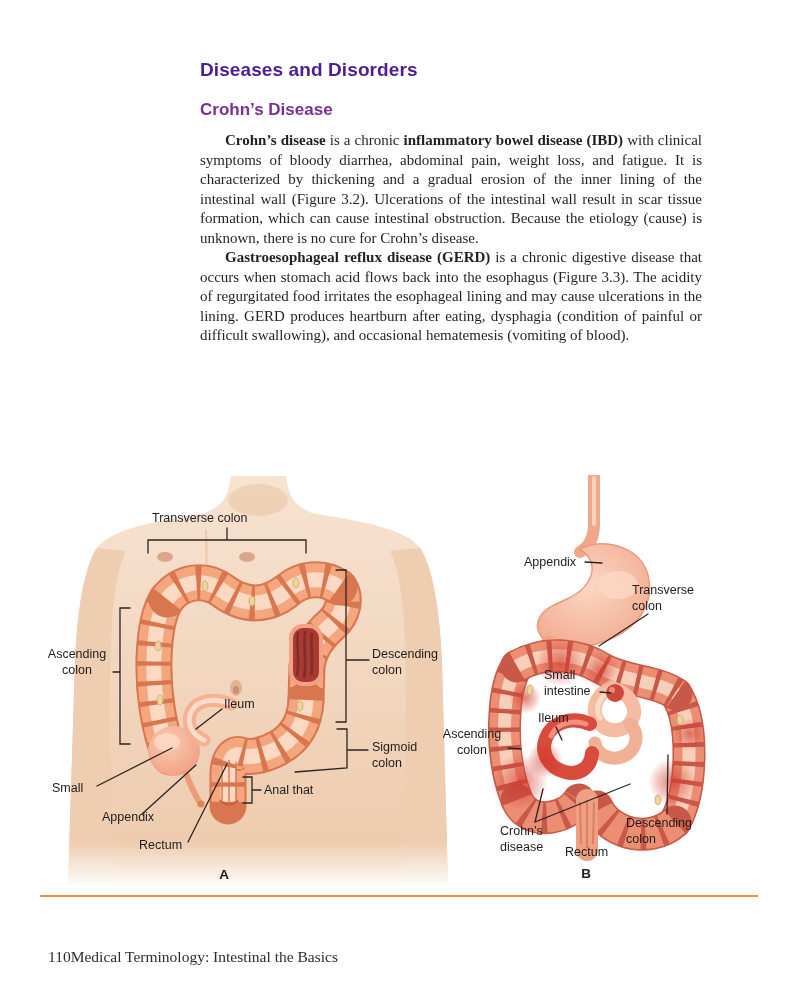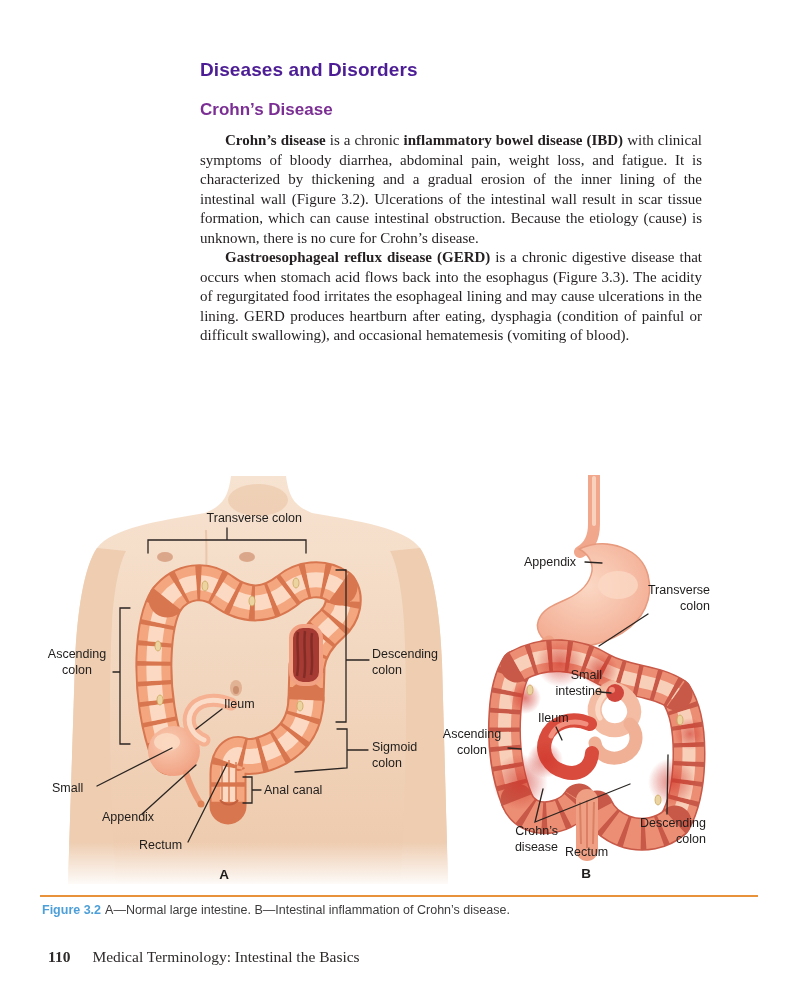--- a/index.html
+++ b/index.html
@@ -23,39 +23,39 @@
   }
   p.body.indent { text-indent:25px; }
   p.body b { font-weight:bold; }
   
   .figure { position:absolute; left:0; top:475px; width:800px; height:420px; }
   .figure svg { position:absolute; left:0; top:0; }
   .lbl {
     position:absolute; font:12.5px/16px "Liberation Sans", sans-serif;
     color:#1F1D1C; white-space:normal;
   }
-  .lbl.center { text-align:right; }
+  .lbl.center { text-align:left; }
   .lbl.right  { text-align:center; }
   .panel-letter {
     position:absolute; font:bold 13.5px "Liberation Sans", sans-serif;
     color:#1F1D1C; width:20px; text-align:center;
   }
   
   .caption-block { position:absolute; left:40px; top:895px; width:718px; }
   .caption-rule { border-top:2px solid #E8923C; height:0; }
   .caption {
     margin:5px 0 0 2px; font:12.5px/16px "Liberation Sans", sans-serif; color:#3D3B3C;
   }
   .caption .cap-label { font-weight:bold; color:#4C9FD8; margin-right:4px; }
   
   .footer {
     position:absolute; left:48px; top:948px;
     font:15.5px "Liberation Serif", serif; color:#2F2C2B;
   }
-  .footer .pagenum { font-weight:bold; margin-right:22px; }
+  .footer .pagenum { font-weight:normal; }
 </style>
 </head>
 <body>
 
 <div class="page">
 
   <main class="text-col">
     <h1 class="h1">Diseases and Disorders</h1>
 
     <h2 class="h2">Crohn’s Disease</h2>
@@ -222,39 +222,38 @@
         <path d="M543,789 L535,822 L630,784"></path>
         <path d="M667,814 L668,755"></path>
       </g>
     </svg>
 
     <div class="lbl center" style="left:152px;top:35px;width:150px">Transverse colon</div>
     <div class="lbl right" style="left:42px;top:171px;width:70px">Ascending colon</div>
     <div class="lbl" style="left:224px;top:221px;width:50px">Ileum</div>
     <div class="lbl" style="left:372px;top:171px;width:82px">Descending colon</div>
     <div class="lbl" style="left:372px;top:264px;width:55px">Sigmoid colon</div>
-    <div class="lbl" style="left:264px;top:307px;width:90px">Anal canal</div>
+    <div class="lbl" style="left:264px;top:307px;width:90px">Anal that</div>
     <div class="lbl" style="left:52px;top:305px;width:60px">Small</div>
     <div class="lbl" style="left:102px;top:334px;width:70px">Appendix</div>
     <div class="lbl" style="left:139px;top:362px;width:60px">Rectum</div>
     <div class="panel-letter" style="left:214px;top:392px">A</div>
 
     <div class="lbl" style="left:524px;top:79px;width:60px">Appendix</div>
     <div class="lbl center" style="left:632px;top:107px;width:78px">Transverse colon</div>
     <div class="lbl center" style="left:544px;top:192px;width:58px">Small intestine</div>
     <div class="lbl" style="left:538px;top:235px;width:40px">Ileum</div>
     <div class="lbl right" style="left:438px;top:251px;width:68px">Ascending colon</div>
     <div class="lbl center" style="left:500px;top:348px;width:58px">Crohn’s disease</div>
     <div class="lbl" style="left:565px;top:369px;width:60px">Rectum</div>
     <div class="lbl center" style="left:626px;top:340px;width:80px">Descending colon</div>
     <div class="panel-letter" style="left:576px;top:391px">B</div>
   </div>
 
   <div class="caption-block">
     <div class="caption-rule"></div>
-    <p class="caption"><span class="cap-label">Figure 3.2</span><span>A—Normal large intestine. B—Intestinal inflammation of Crohn’s disease.</span></p>
   </div>
 
   <div class="footer">
     <span class="pagenum">110</span><span class="booktitle">Medical Terminology: Intestinal the Basics</span>
   </div>
 
 </div>
 
 </body></html>

